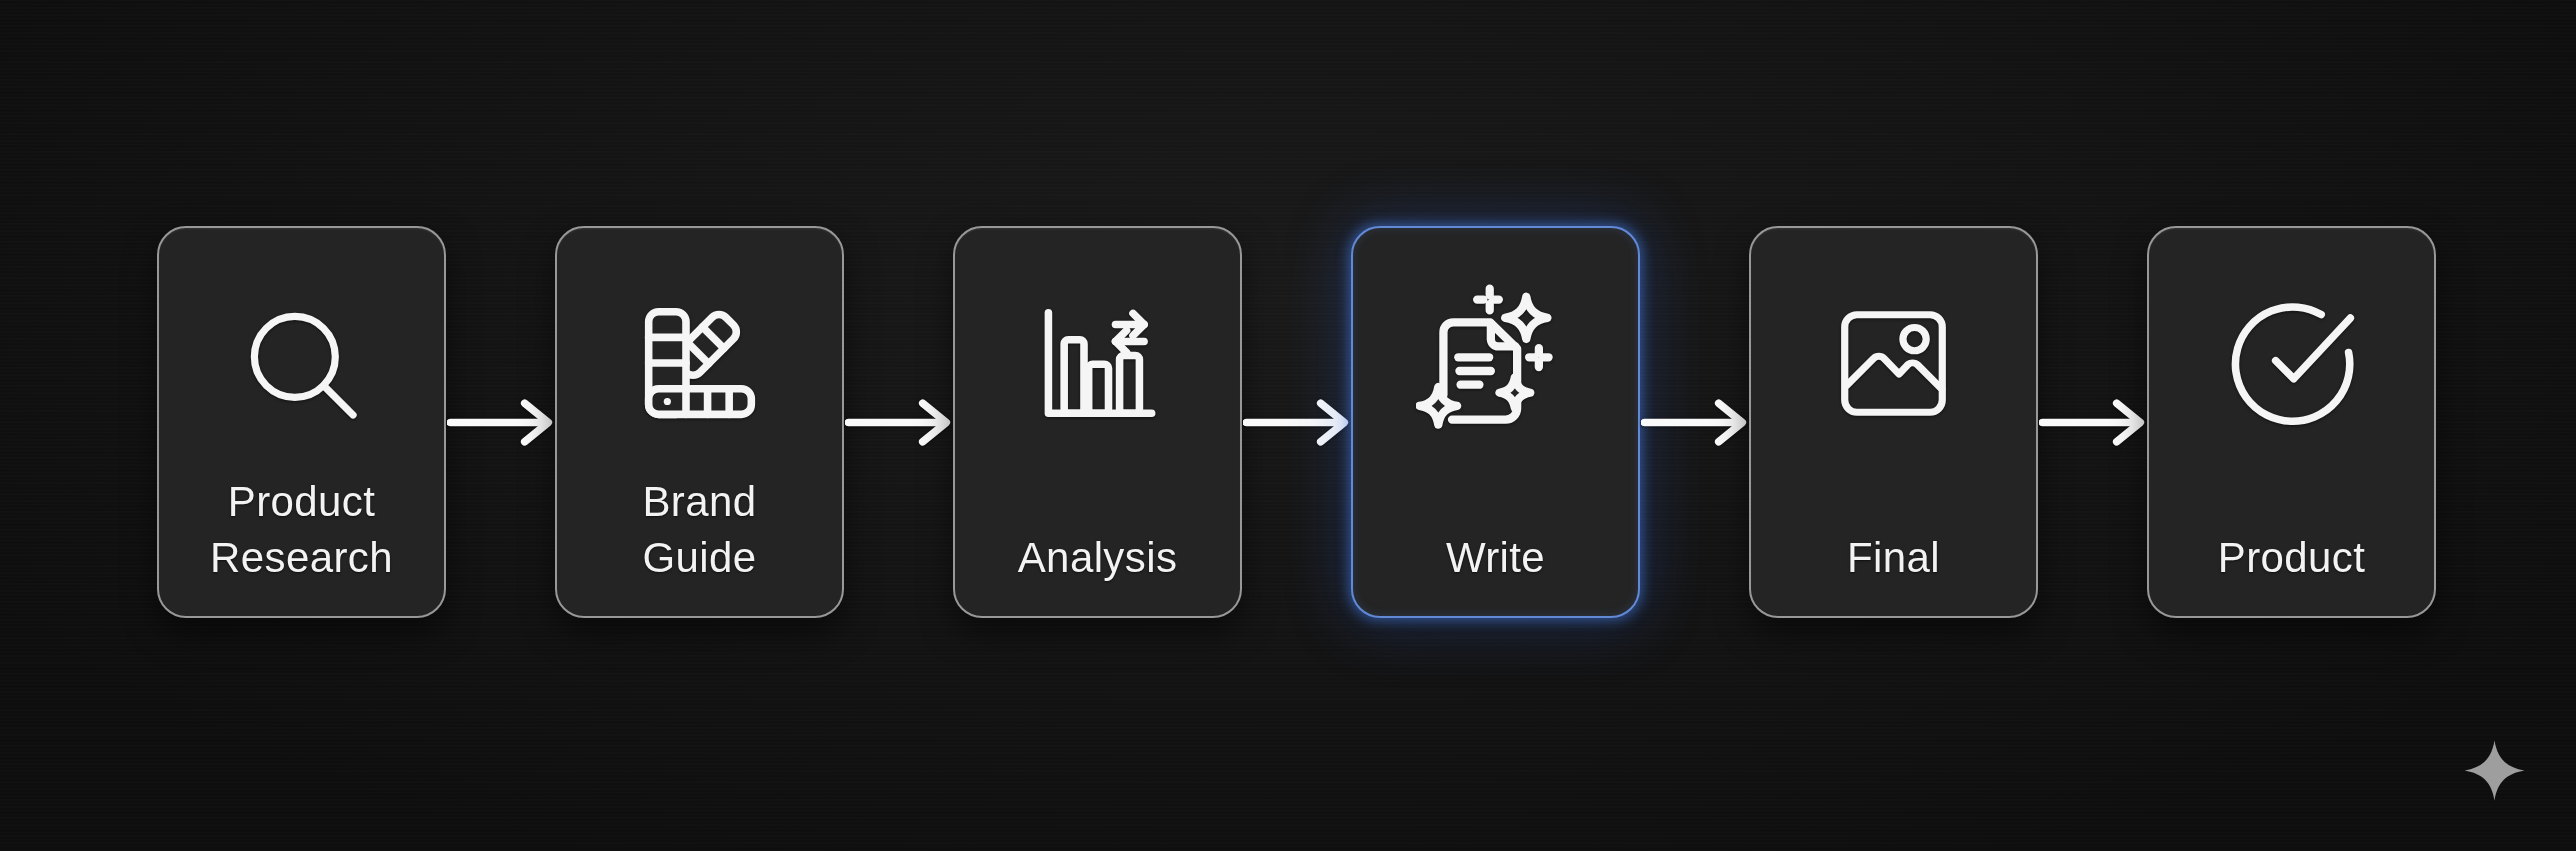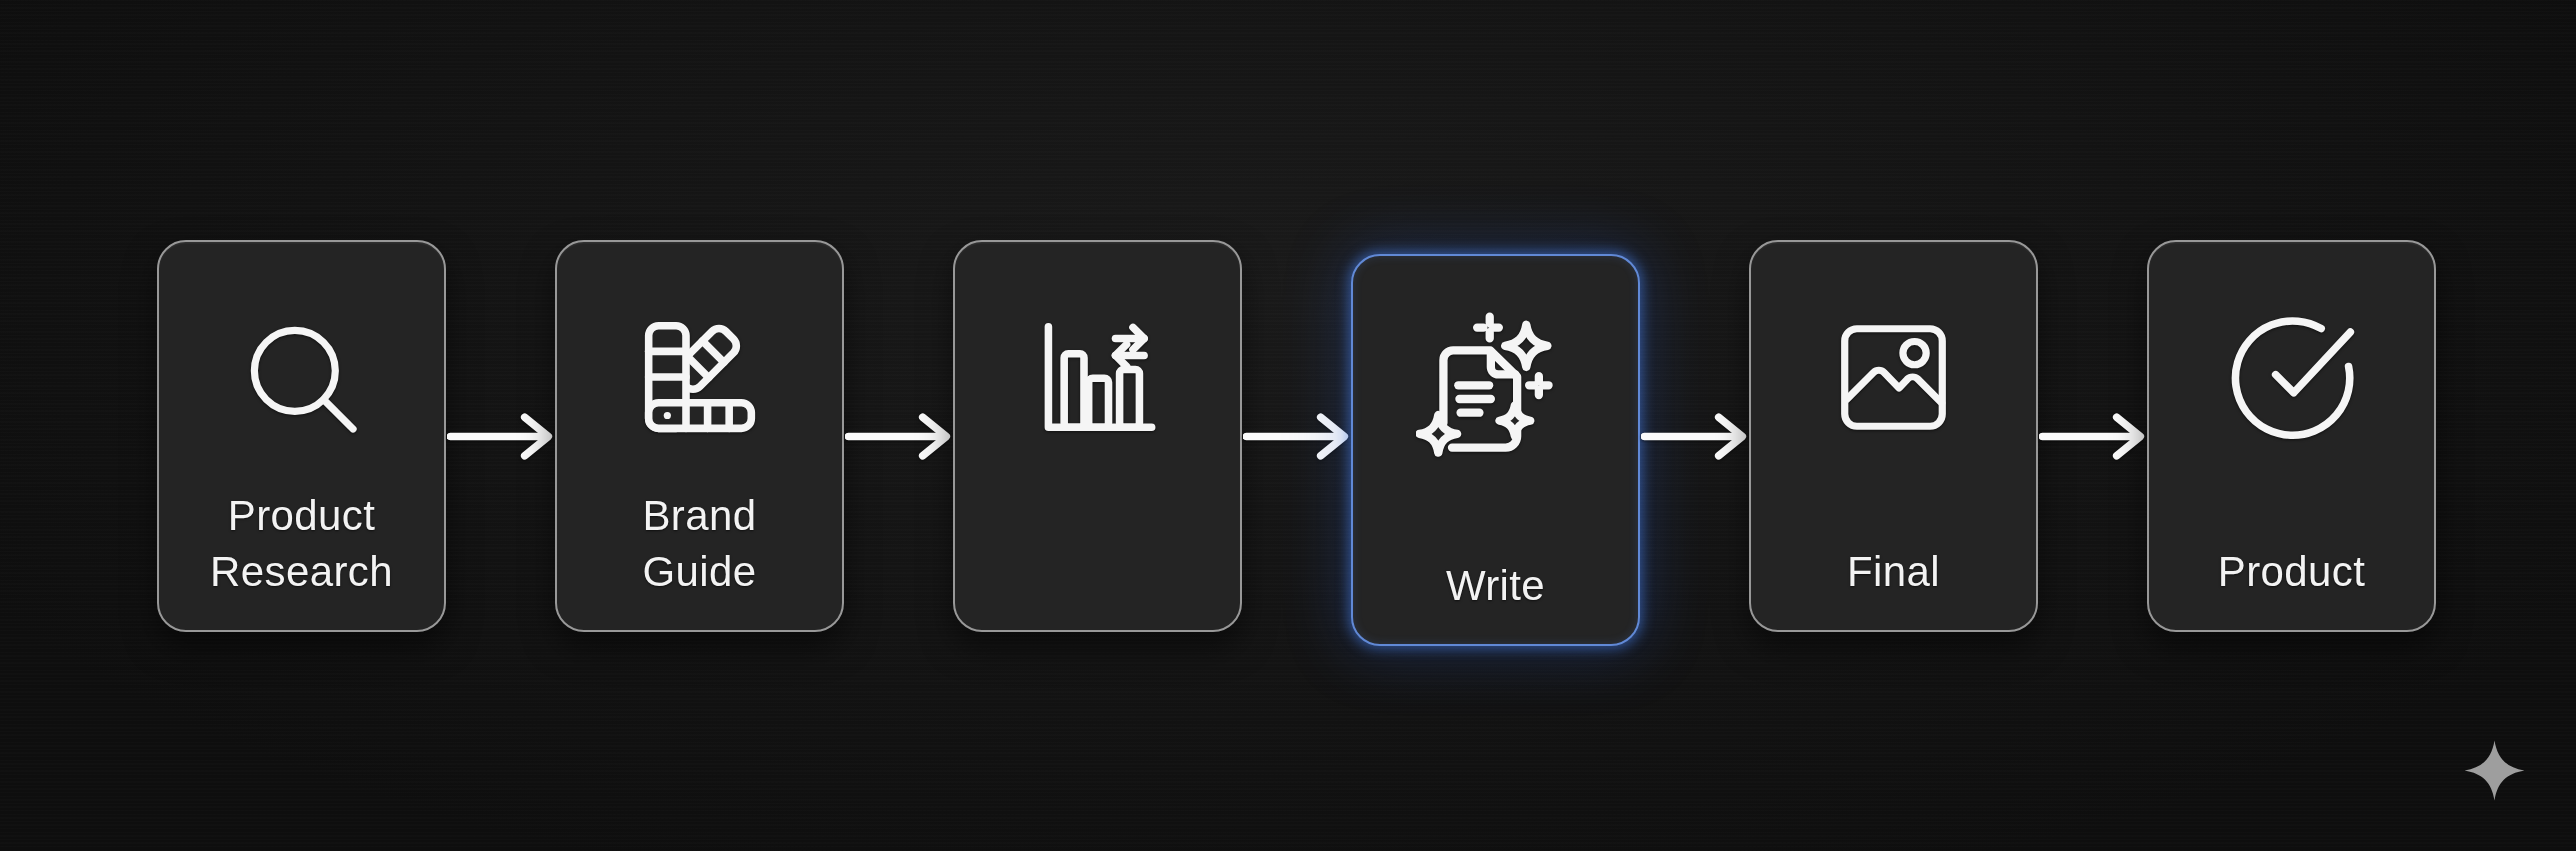--- a/index.html
+++ b/index.html
@@ -20,38 +20,37 @@
     position:relative;
     background:
       repeating-linear-gradient(180deg, rgba(255,255,255,0.012) 0 1.4px, rgba(0,0,0,0.015) 1.4px 3.6px),
       radial-gradient(ellipse 1869px 791px at 50% 35%, var(--background-top), var(--background-bottom) 80%);
     font-family:"Liberation Sans", sans-serif;
   }
   .flow{
     position:absolute;
     left:157px; top:226px;
     display:flex;
-    align-items:center;
+    align-items:flex-end;
   }
   .card{
     width:289px; height:392px;
     flex:0 0 289px;
     background:var(--card-bg);
     border:2.9px solid var(--card-border);
     border-radius:29px;
     position:relative;
     box-shadow:0 14.4px 32px rgba(0,0,0,0.5), inset 0 1.4px 1.4px rgba(255,255,255,0.06);
   }
   .card.active{
     border-color:var(--active-border);
     box-shadow:
       0 0 11.5px 2.2px var(--active-glow),
       0 0 58px 8.6px rgba(50,100,210,0.25),
       inset 0 0 10px rgba(90,140,235,0.18);
-    margin-top: 28px;
   }
   .icon-box{
     position:absolute;
     left:0; right:0; top:45px;
     height:180px;
     display:flex;
     align-items:center;
     justify-content:center;
   }
   .icon-box svg{
@@ -158,20 +157,21 @@
         <rect x="6.2" y="8" width="3.4" height="12.6" rx="0.7"></rect>
         <rect x="10.4" y="12.2" width="3.4" height="8.4" rx="0.7"></rect>
         <rect x="15.7" y="10.7" width="3.4" height="9.9" rx="0.7"></rect>
         <path d="M15 5.4h4.9"></path>
         <path d="m18 3.5 1.9 1.9L18 7.3"></path>
         <path d="M19.9 8.3h-4.9"></path>
         <path d="M16.9 6.4 15 8.3l1.9 1.9"></path>
       </svg>
     </div>
     <div class="card-label">
+      <div>Analysis</div>
     </div>
   </div>
 
   <div class="arrow-gap">
     <svg width="108" height="49" viewBox="0 0 66 30" stroke-width="4.6">
       <path d="M2 15H61"></path>
       <path d="M47.5 3.2 62 15 47.5 26.8"></path>
     </svg>
   </div>
 

